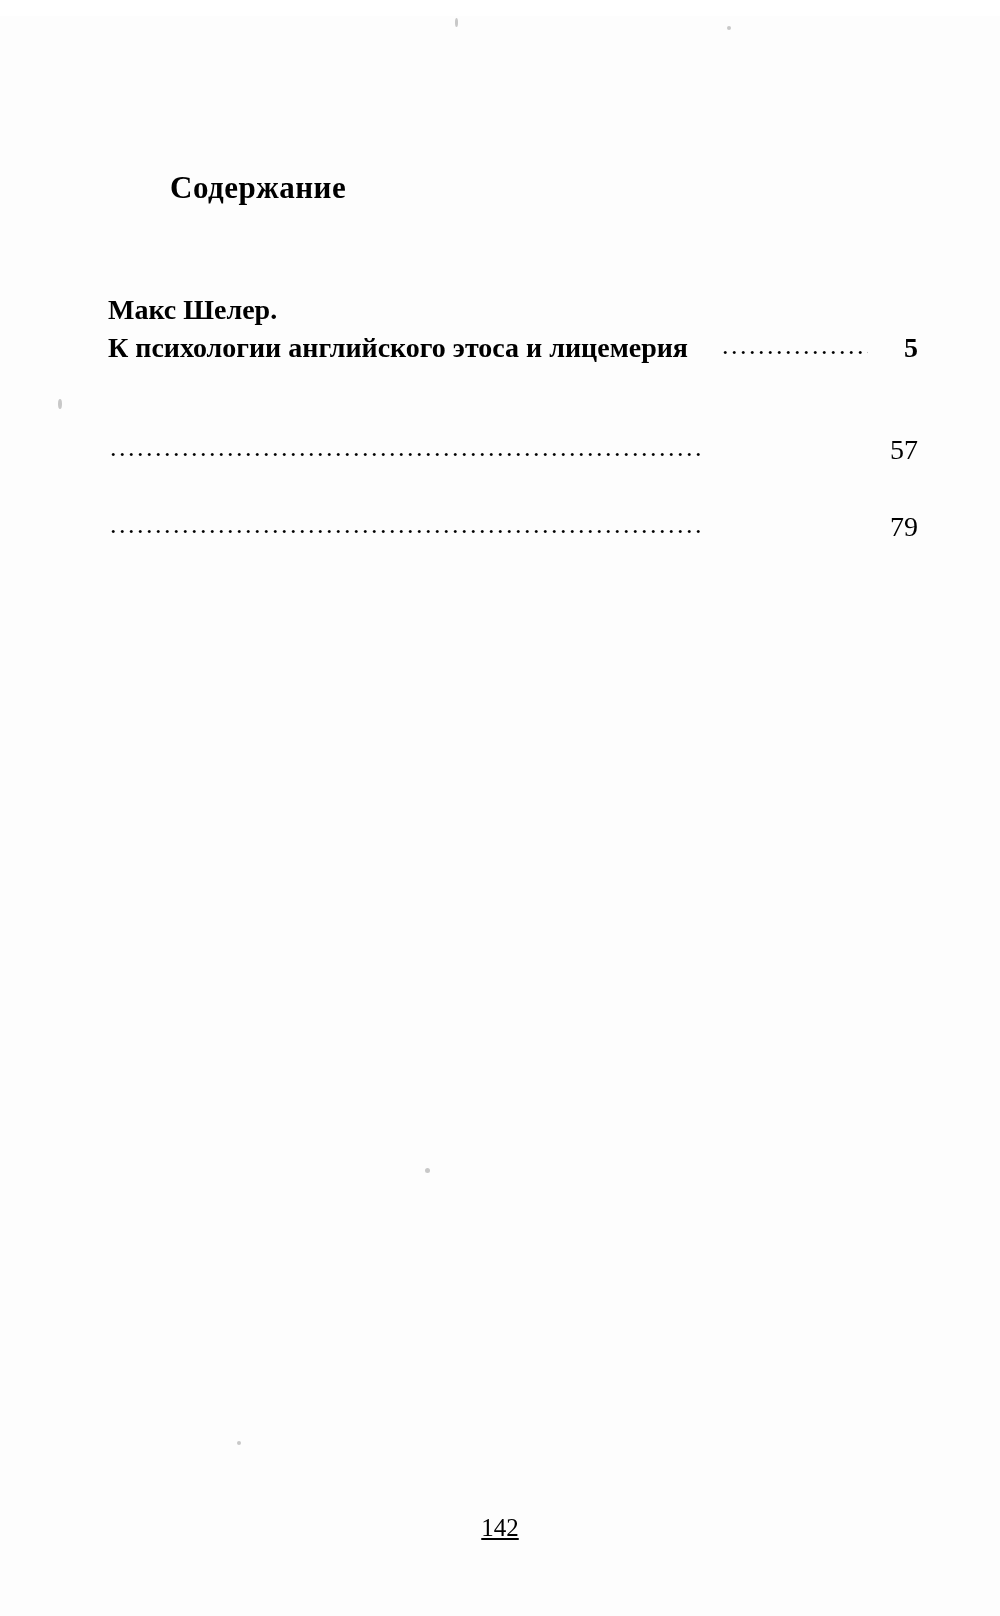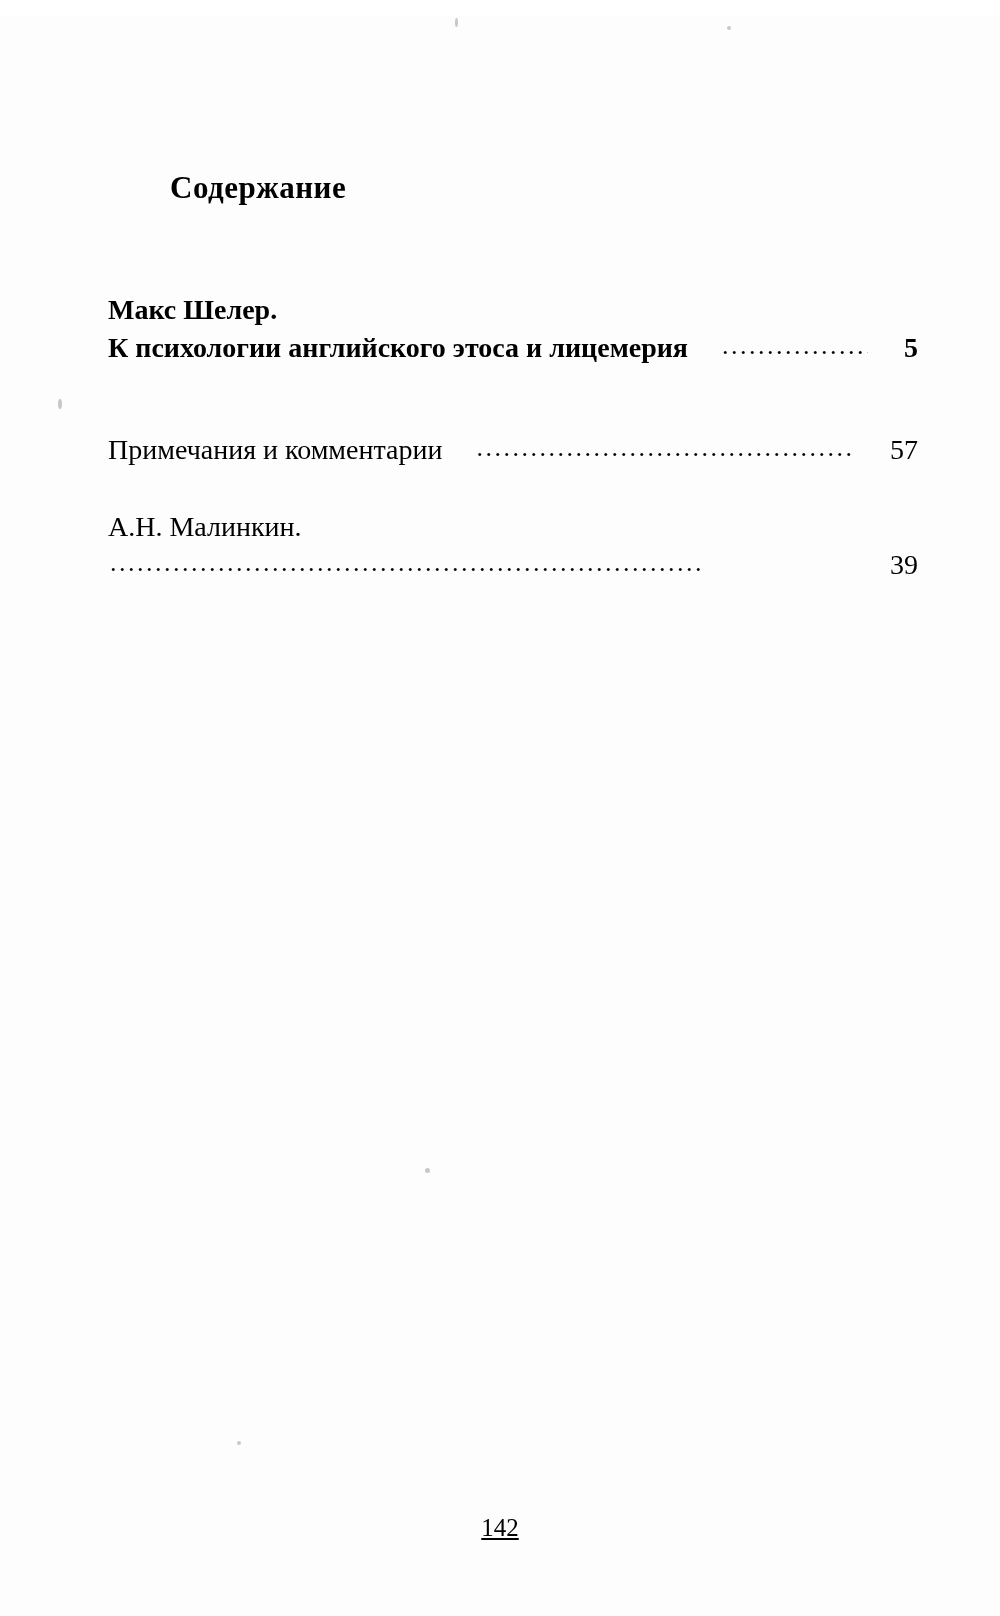--- a/index.html
+++ b/index.html
@@ -139,31 +139,29 @@
         <p class="entry-author bold">Макс Шелер.</p>
         <div class="entry-line">
           <span class="entry-title bold">К психологии английского этоса и лицемерия</span>
           <span class="leader">..................................................................</span>
           <span class="page-num bold">5</span>
         </div>
       </div>
 
       <div class="toc-entry entry-gap-large">
         <div class="entry-line">
-          <span class="entry-title">Примечания и комментарии</span>
           <span class="leader">..................................................................</span>
           <span class="page-num">57</span>
         </div>
       </div>
 
       <div class="toc-entry" style="margin-top:40px;">
-        <p class="entry-author">А.Н. Малинкин.</p>
         <div class="entry-line">
           <span class="leader">..................................................................</span>
-          <span class="page-num">39</span>
+          <span class="page-num">79</span>
         </div>
       </div>
 
 
     </div>
   </div>
 
   <div class="folio">142</div>
 
 </div>

